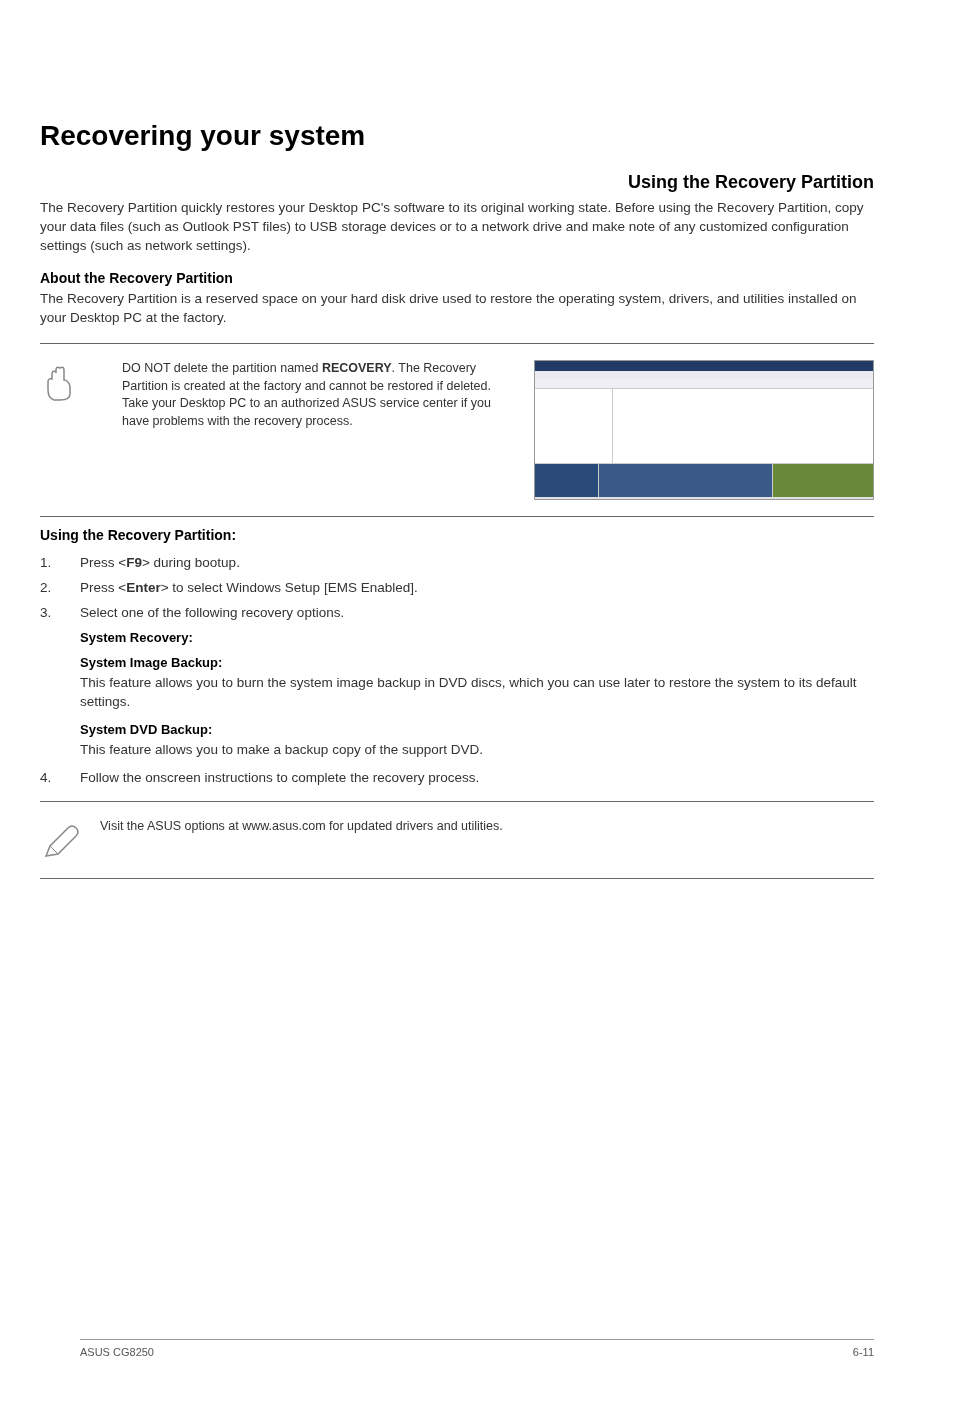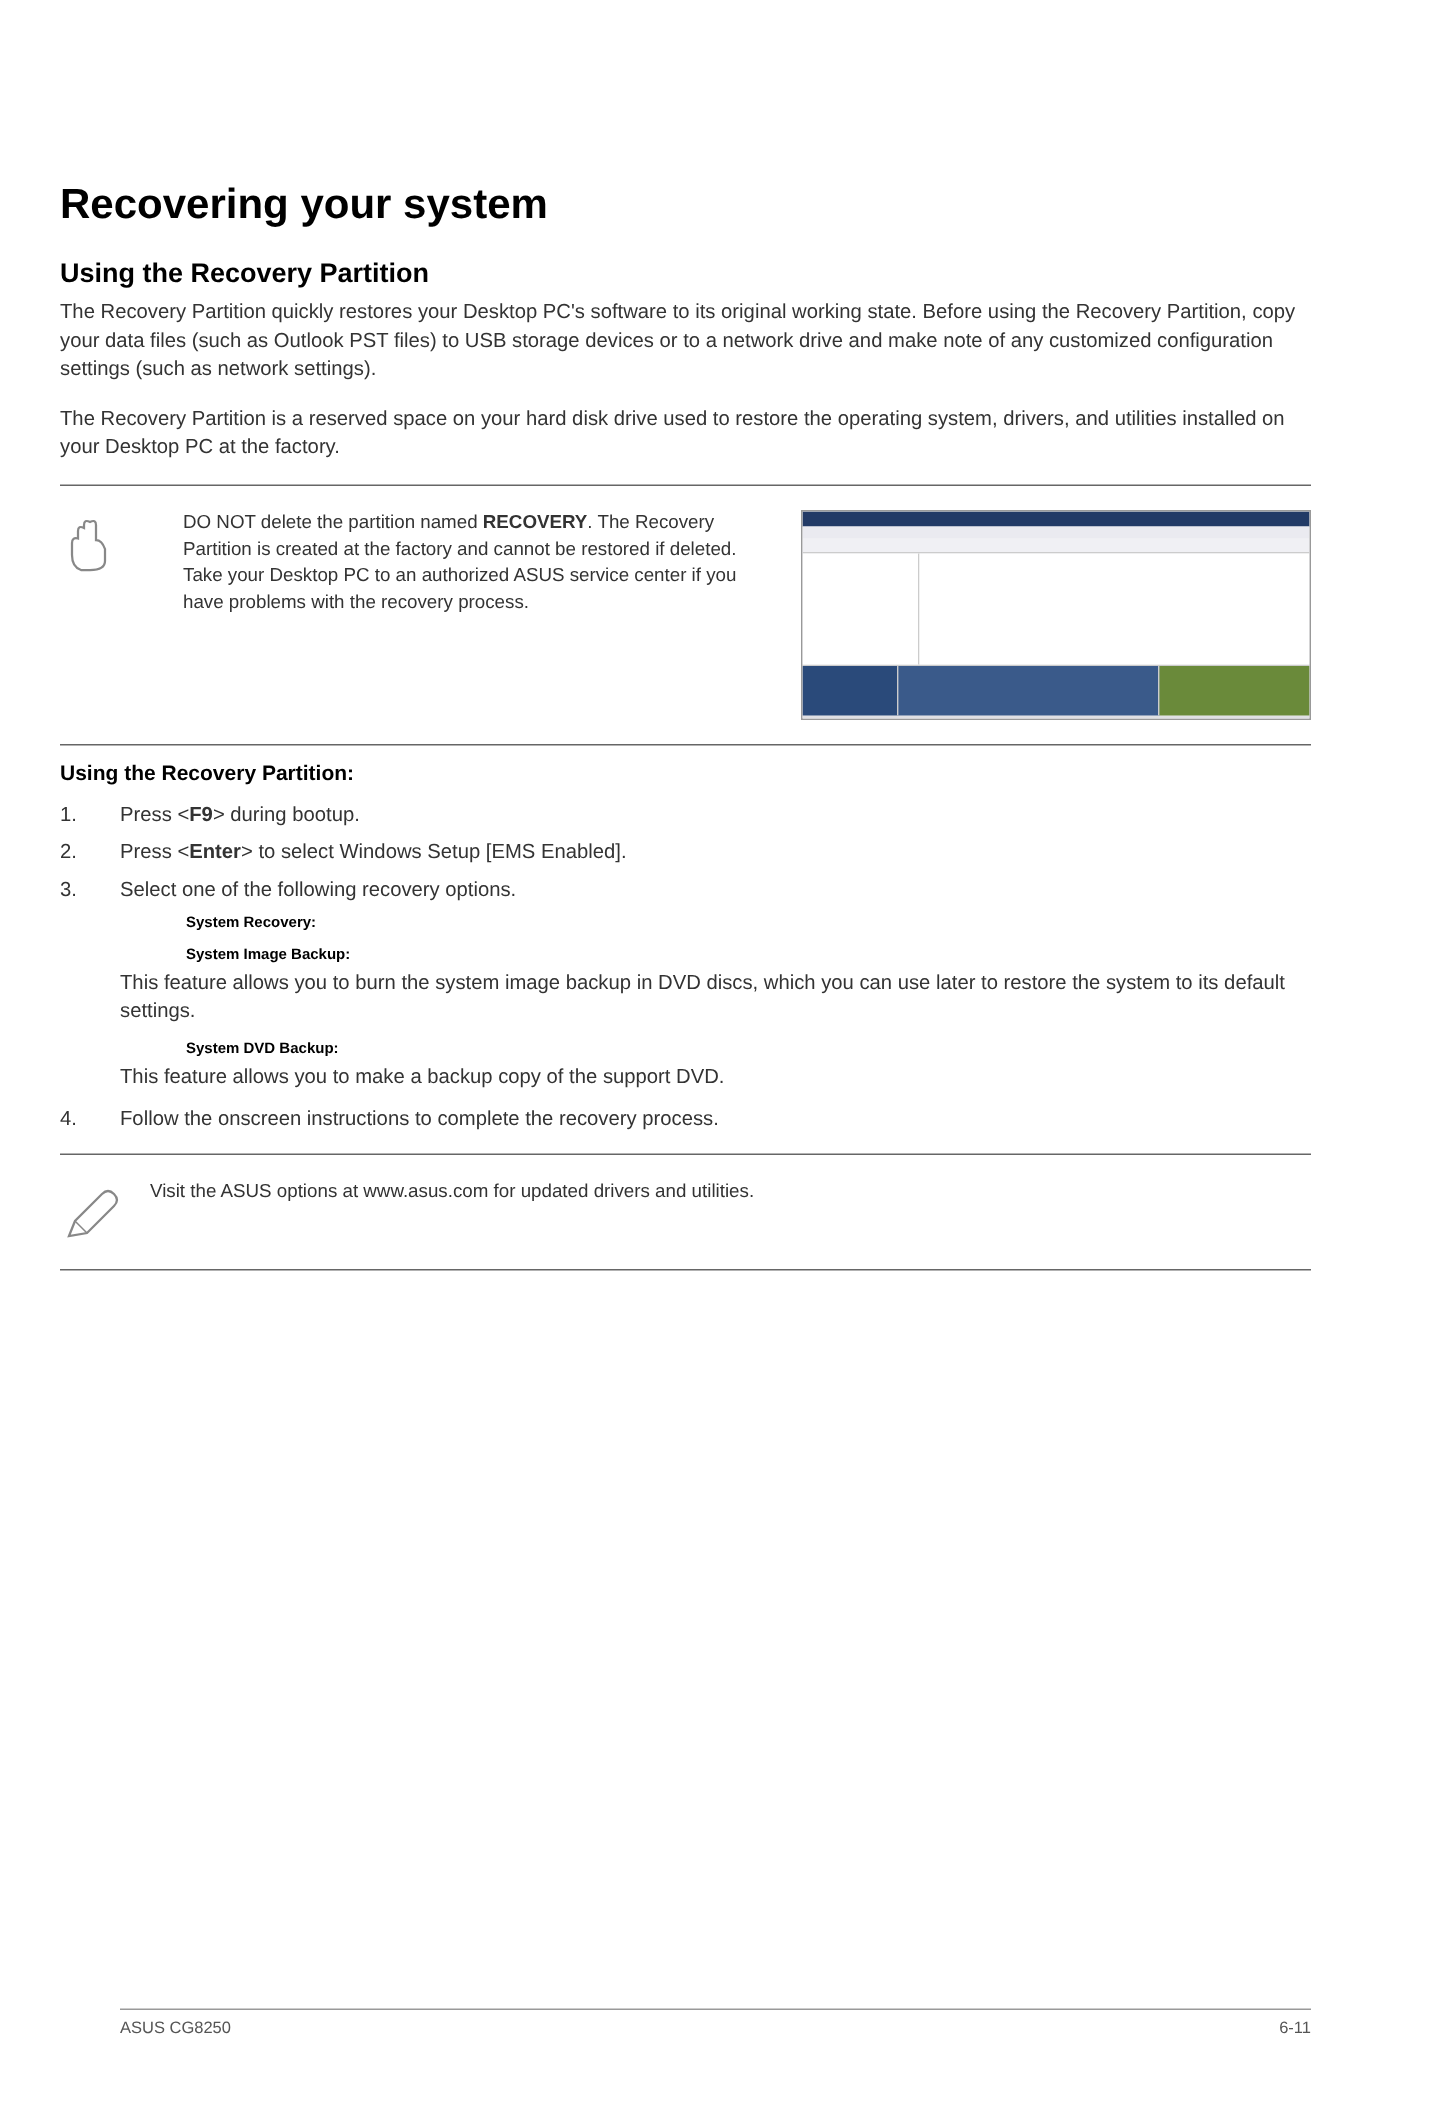--- a/index.html
+++ b/index.html
@@ -17,20 +17,21 @@
       font-size: 28px;
       font-weight: bold;
       color: #000;
       margin-bottom: 20px;
     }
     .section-title {
       font-size: 18px;
       font-weight: bold;
       color: #000;
       margin-bottom: 6px;
+      text-align: right;
     }
     .body-text {
       font-size: 13.5px;
       color: #333;
       line-height: 1.4;
       margin-bottom: 14px;
     }
     .subsection-title {
       font-size: 14px;
       font-weight: bold;
@@ -106,25 +107,24 @@
     .ol-num {
       width: 40px;
       flex-shrink: 0;
     }
     .ol-body { flex: 1; }
     .sub-item {
       margin-left: 40px;
       margin-bottom: 10px;
     }
     .sub-head {
-      font-size: 10px;
+      font-size: 13px;
       font-weight: bold;
       color: #000;
       margin-bottom: 4px;
-      margin-left: 44px;
     }
     .sub-text {
       font-size: 13.5px;
       color: #333;
       line-height: 1.4;
     }
     .footer {
       position: absolute;
       bottom: 60px;
       left: 80px;
@@ -141,20 +141,21 @@
   </style>
 </head>
 <body>
 
 <div class="content">
   <h1 class="main-title">Recovering your system</h1>
 
   <h2 class="section-title">Using the Recovery Partition</h2>
   <p class="body-text">The Recovery Partition quickly restores your Desktop PC's software to its original working state. Before using the Recovery Partition, copy your data files (such as Outlook PST files) to USB storage devices or to a network drive and make note of any customized configuration settings (such as network settings).</p>
 
+  <h3 class="subsection-title">About the Recovery Partition</h3>
   <p class="body-text">The Recovery Partition is a reserved space on your hard disk drive used to restore the operating system, drivers, and utilities installed on your Desktop PC at the factory.</p>
 
   <hr class="sep">
   <div class="note-block">
     <div class="note-icon">
       <svg viewBox="0 0 40 40">
         <path d="M 8 26 L 8 18 Q 8 14 12 15 L 12 10 Q 12 6 16 8 L 16 6 Q 16 2 20 4 L 20 4 Q 24 2 24 6 L 24 16 Q 28 16 30 22 L 30 30 Q 30 36 20 36 L 14 36 Q 8 34 8 26 Z" fill="none" stroke="#888" stroke-width="1.5"></path>
       </svg>
     </div>
     <div class="note-row">

